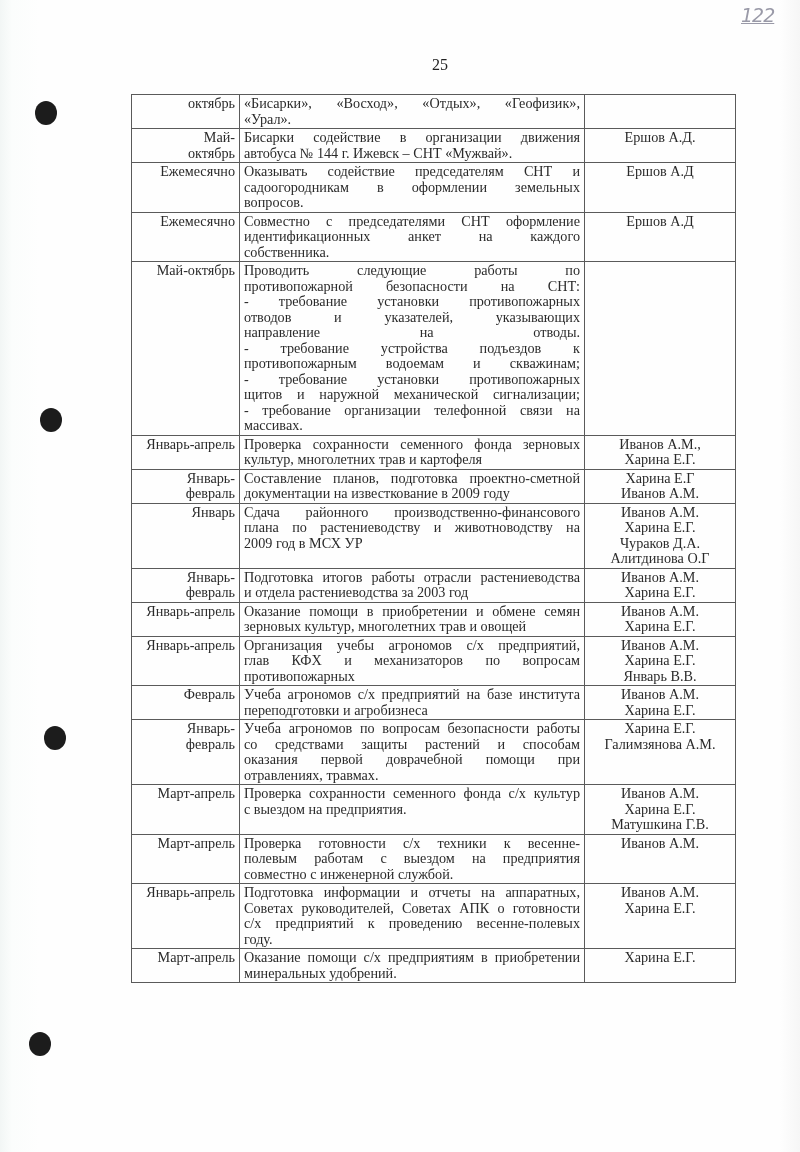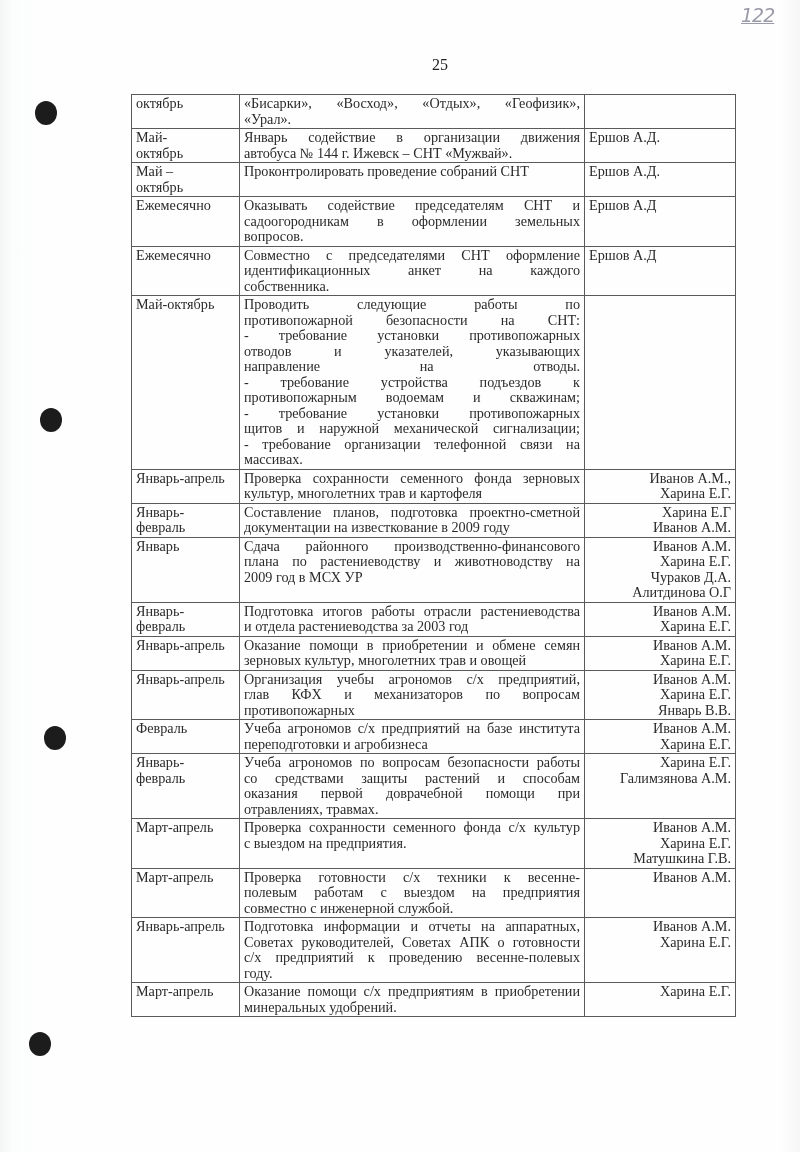--- a/index.html
+++ b/index.html
@@ -58,24 +58,24 @@
       table-layout: fixed;
     }
     table.plan td {
       border: 1px solid #5a5a5a;
       vertical-align: top;
       padding: 1px 4px 1px 4px;
     }
     col.c-date { width: 108px; }
     col.c-task { width: 345px; }
     col.c-resp { width: 151px; }
-    td.date { text-align: left; }
+    td.date { text-align: right; }
     td.task { text-align: justify; }
-    td.resp { text-align: left; }
-    td.resp.center { text-align: right; }
+    td.resp { text-align: center; }
+    td.resp.center { text-align: center; }
     .line { display: block; }
     .task .line.justify {
       text-align: justify;
       text-align-last: justify;
     }
   </style>
 </head>
 <body>
 
 <div class="page-shade"></div>
@@ -104,34 +104,22 @@
           <span class="line">«Урал».</span>
         </td>
         <td class="resp"></td>
       </tr>
       <tr>
         <td class="date">
           <span class="line">Май-</span>
           <span class="line">октябрь</span>
         </td>
         <td class="task">
-          <span class="line justify">Январь содействие в организации движения</span>
+          <span class="line justify">Бисарки содействие в организации движения</span>
           <span class="line">автобуса № 144 г. Ижевск – СНТ «Мужвай».</span>
-        </td>
-        <td class="resp">
-          <span class="line">Ершов А.Д.</span>
-        </td>
-      </tr>
-      <tr>
-        <td class="date">
-          <span class="line">Май –</span>
-          <span class="line">октябрь</span>
-        </td>
-        <td class="task">
-          <span class="line">Проконтролировать проведение собраний СНТ</span>
         </td>
         <td class="resp">
           <span class="line">Ершов А.Д.</span>
         </td>
       </tr>
       <tr>
         <td class="date">
           <span class="line">Ежемесячно</span>
         </td>
         <td class="task">

